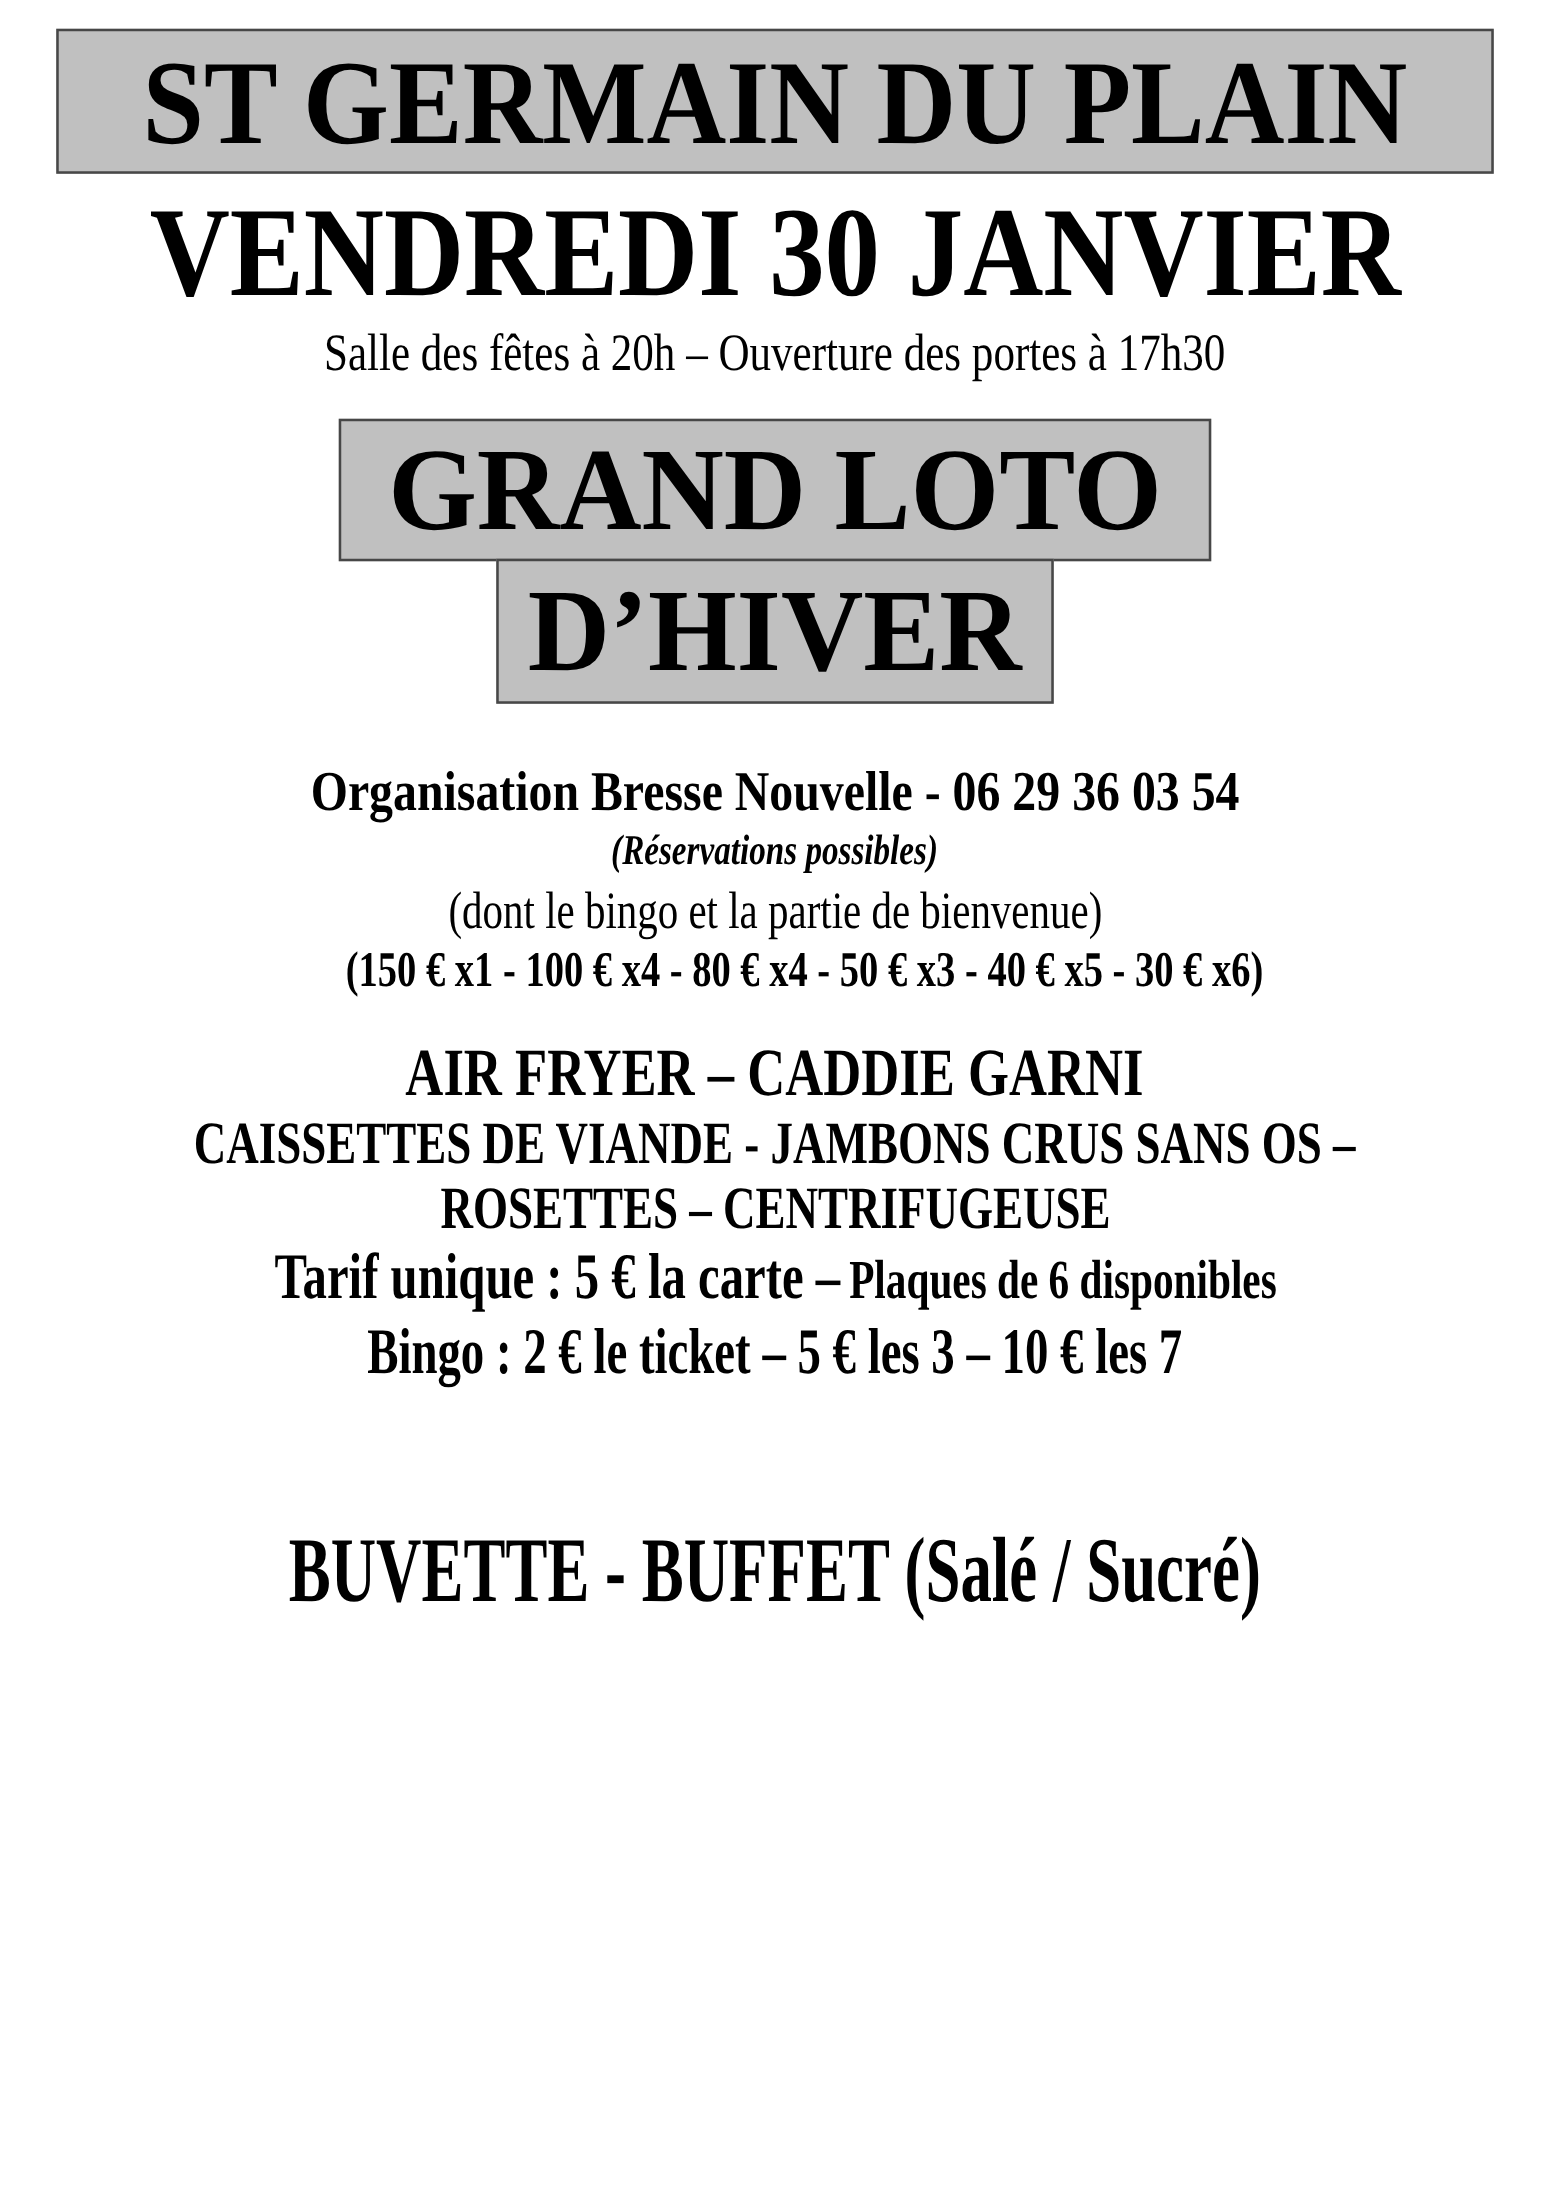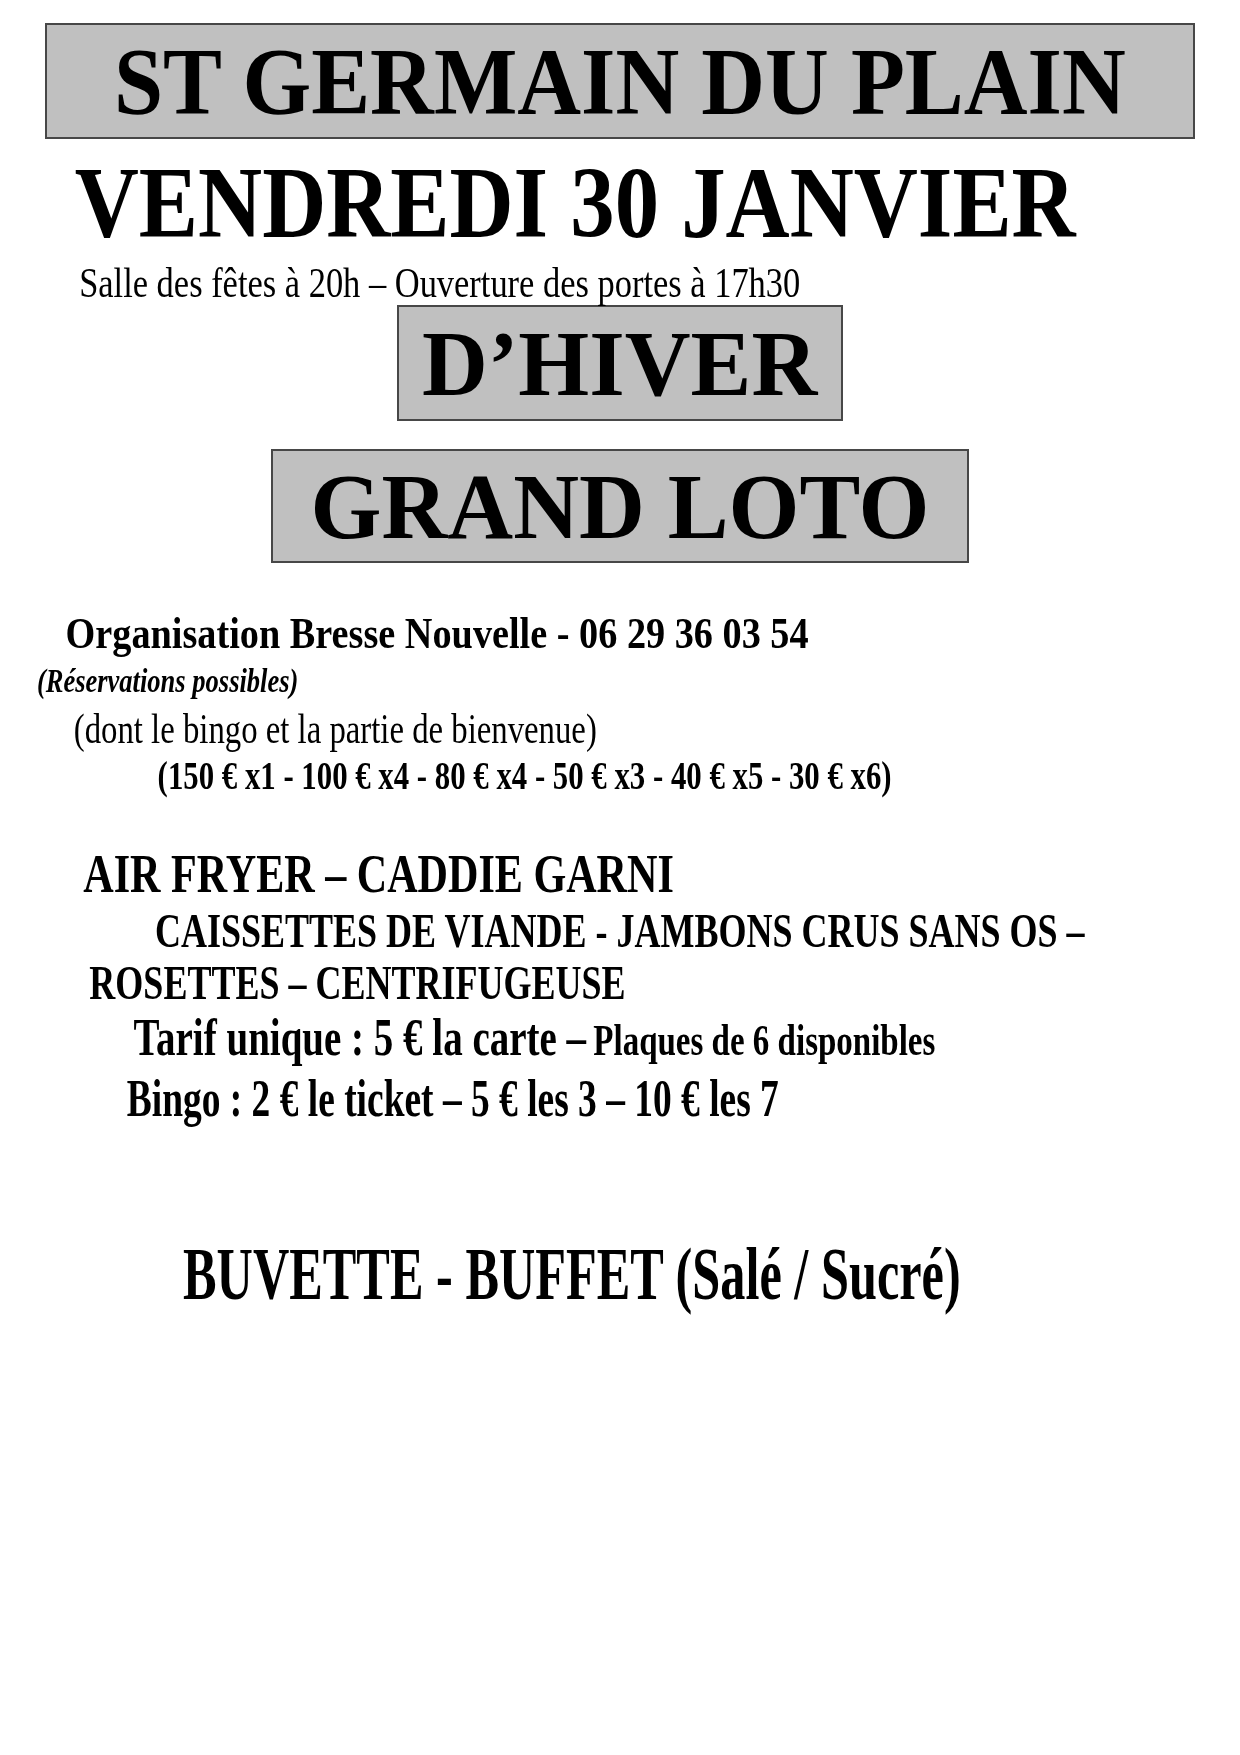--- a/index.html
+++ b/index.html
@@ -6,21 +6,21 @@
   .page {
     position: relative;
     width: 1240px;
     height: 1755px;
     margin: 0 auto;
     background: var(--page_bg, #ffffff);
     color: var(--text, #000000);
     font-family: "Liberation Serif", "DejaVu Serif", serif;
     overflow: hidden;
   }
-  .line { white-space: nowrap; }
+  .line { text-align: center; white-space: nowrap; }
   .sx { display: inline-block; transform-origin: 50% 50%; }
 
   
   .banner-box {
     margin: 23px 45px 0;
     height: 112px;
     background: var(--highlight_bg, #c0c0c0);
     border: 2px solid var(--box_border, #474747);
     display: flex; align-items: center; justify-content: center;
     white-space: nowrap;
@@ -61,21 +61,21 @@
   .bons-amount { font-size: 92px; margin-left: 0.20em; }
 
   .breakdown-line { margin-top: -4px; line-height: 50px; font-size: 40px; font-weight: bold; padding-left: 48px; }
   .breakdown-line .sx { transform: scaleX(0.77); }
 
   .prize-line { font-weight: bold; }
   .prize-big { line-height: 62px; font-size: 54px; }
   .prize-big .sx { transform: scaleX(0.78); }
   .prize-sm  { line-height: 52px; font-size: 48px; }
   .prize-sm .sx { transform: scaleX(0.75); }
-  .prize-first { margin-top: 42px; }
+  .prize-first { margin-top: 26px; }
 
   .tarif-line { line-height: 58px; font-size: 52px; font-weight: bold; }
   .tarif-line .sx { transform: scaleX(0.75); }
   .tarif-note { font-size: 44px; margin-left: 0.22em; }
 
   .bingo-line { line-height: 58px; font-size: 52px; font-weight: bold; }
   .bingo-line .sx { transform: scaleX(0.72); }
 
   .footer-line { margin-top: 104px; line-height: 84px; font-size: 74px; font-weight: bold; }
   .footer-line .sx { transform: scaleX(0.68); }
@@ -90,25 +90,25 @@
   </div>
 
   <div class="line date-line">
     <span class="sx">VENDREDI 30 JANVIER</span>
   </div>
 
   <div class="line venue-line">
     <span class="sx">Salle des fêtes à 20h – Ouverture des portes à 17h30</span>
   </div>
 
+  <div class="title-box box-grand">
+    <span class="sx">GRAND LOTO</span>
+  </div>
   <div class="title-box box-hiver">
     <span class="sx">D’HIVER</span>
-  </div>
-  <div class="title-box box-grand">
-    <span class="sx">GRAND LOTO</span>
   </div>
 
   <div class="line org-line">
     <span class="sx">Organisation Bresse Nouvelle - 06 29 36 03 54</span>
   </div>
 
   <div class="line resv-line">
     <span class="sx">(Réservations possibles)</span>
   </div>
 

